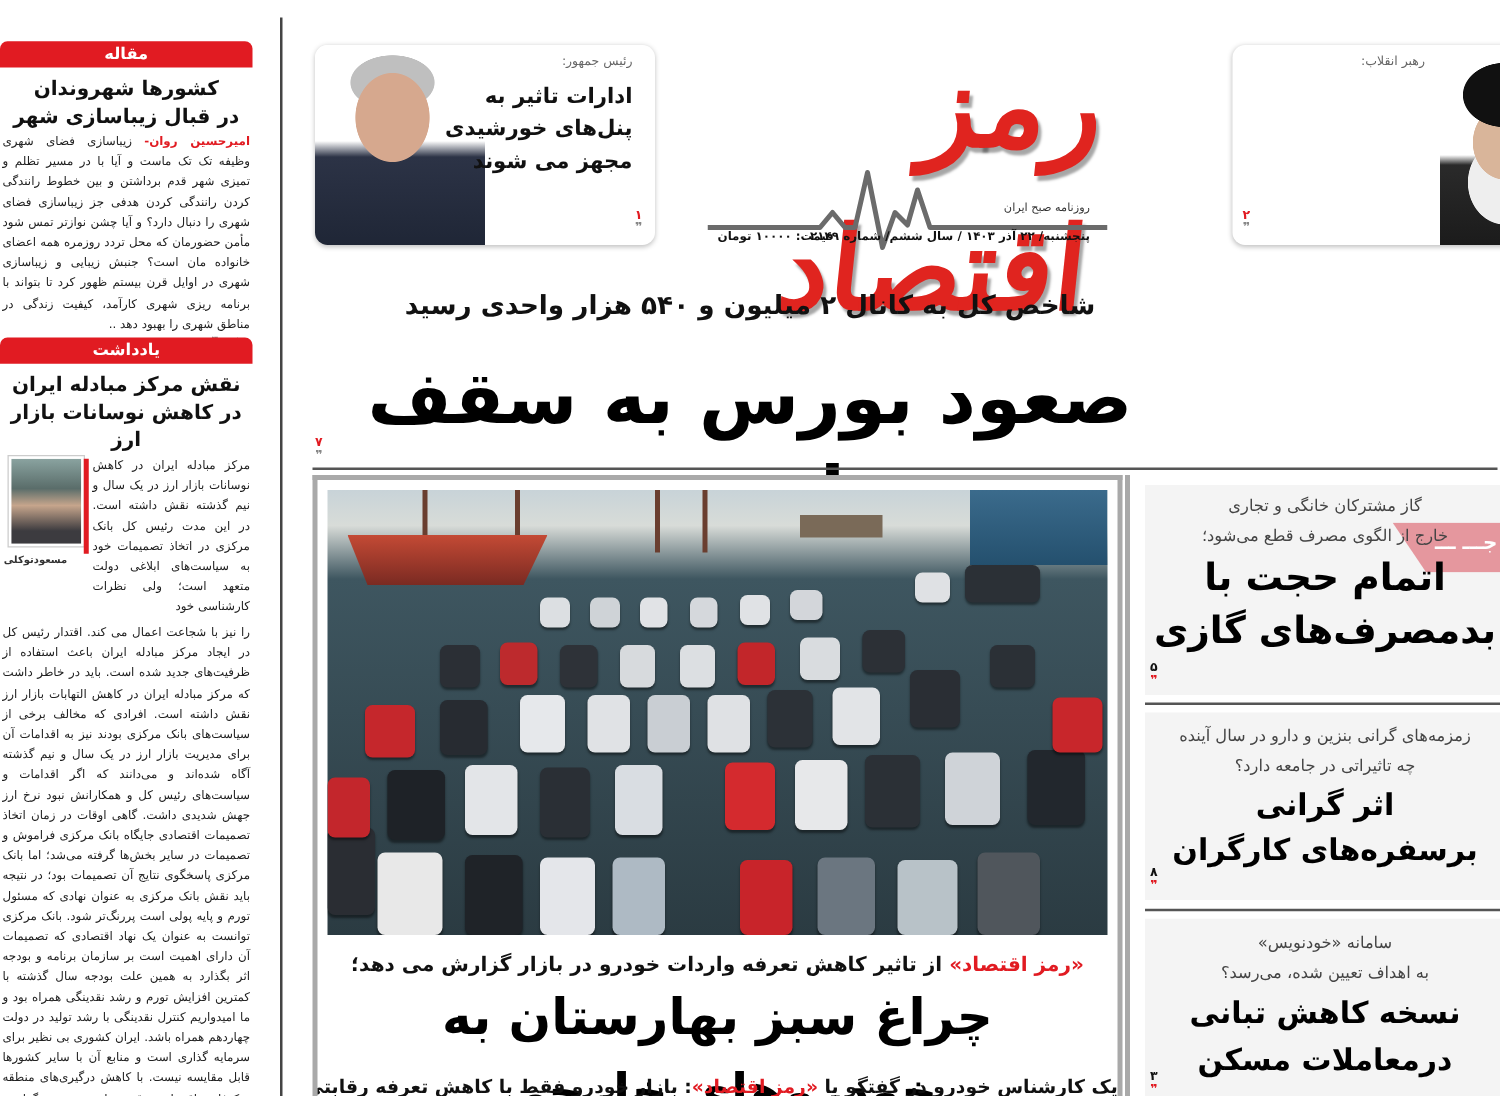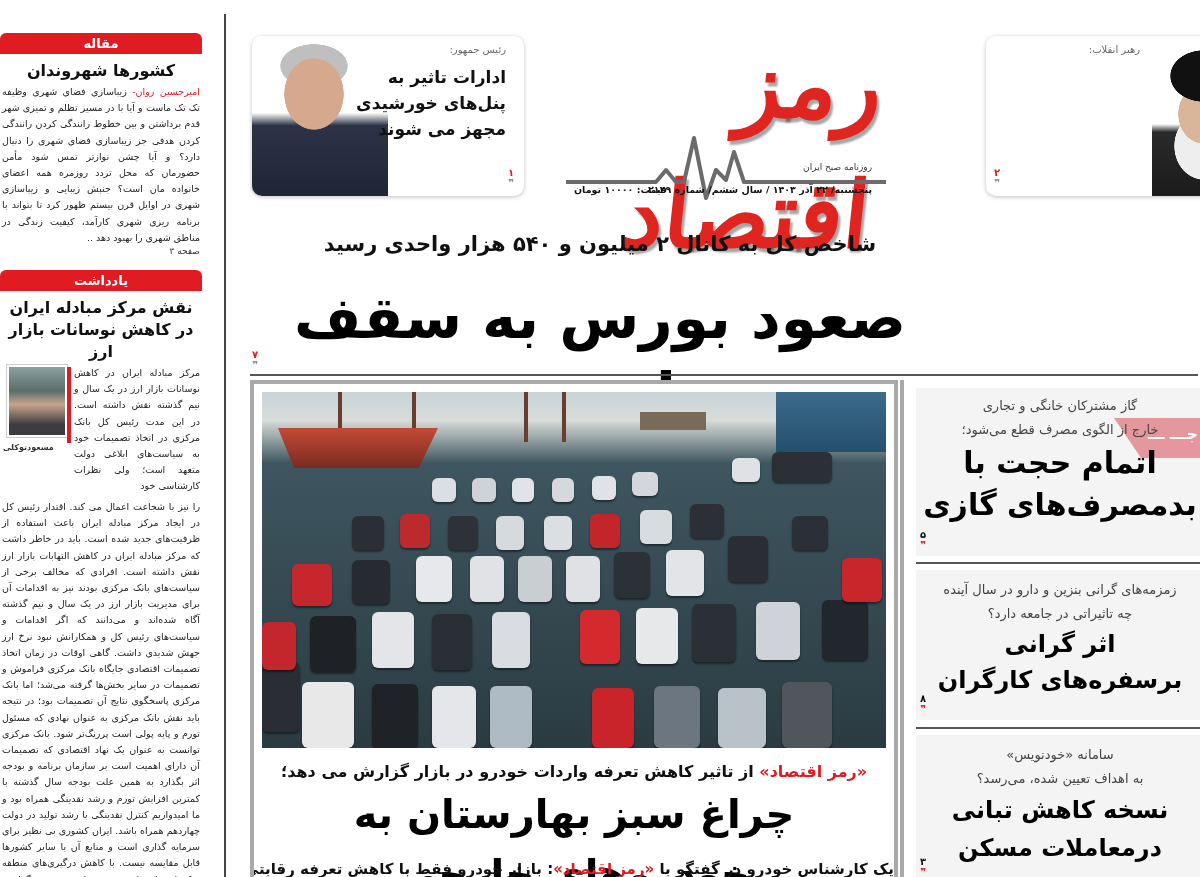--- a/index.html
+++ b/index.html
@@ -10,21 +10,21 @@
   .side-col { position: absolute; left: 0; top: 0; width: 204px; height: 877px; padding-left: 12px; }
   .col-divider { position: absolute; left: 224px; top: 14px; width: 1.5px; height: 863px; background: #444; }
 
   .section-tab {
     background: #e11b22; color: #fff; text-align: center; font-weight: bold;
     font-size: 13px; height: 21px; line-height: 21px; border-radius: 6px 6px 0 0;
     letter-spacing: 0.5px;
   }
   .side-headline { font-weight: bold; font-size: 16px; line-height: 22px; text-align: center; margin: 6px 2px 2px; color: #111; }
   .side-body { font-size: 9.5px; line-height: 16.2px; text-align: justify; color: #222; padding: 0 2px; }
-  .author-red { color: #e11b22; font-weight: normal; }
+  .author-red { color: #e11b22; font-weight: bold; }
   .page-ref { font-size: 9px; color: #333; padding: 0 2px; }
 
   .opinion-wrap { position: relative; }
   .author-box {
     position: absolute; left: 3px; top: 0; width: 64px; height: 102px;
   }
   .author-photo {
     width: 60px; height: 72px; border: 2px solid #fff; outline: 1px solid #ccc;
     background: linear-gradient(180deg,#8aa3a0 0%,#5a6d6a 35%,#c6a58c 55%,#3c3b3f 85%);
     position: relative;
@@ -116,20 +116,21 @@
   }
 </style>
 </head>
 <body>
 
 <div class="side-col">
   <div style="position:absolute; left:0; top:33px; width:202px;">
     <div class="section-tab">مقاله</div>
     <div class="side-headline">
       <div>کشورها شهروندان</div>
+      <div>در قبال زیباسازی شهر</div>
     </div>
     <p class="side-body">
       <span class="author-red">امیرحسین روان-</span>
       <span>زیباسازی فضای شهری وظیفه تک تک ماست و آیا با در مسیر تظلم و تمیزی شهر قدم برداشتن و بین خطوط رانندگی کردن رانندگی کردن هدفی جز زیباسازی فضای شهری را دنبال دارد؟ و آیا چشن نوازتر تمس شود مأمن حضورمان که محل تردد روزمره همه اعضای خانواده مان است؟ جنبش زیبایی و زیباسازی شهری در اوایل قرن بیستم ظهور کرد تا بتواند با برنامه ریزی شهری کارآمد، کیفیت زندگی در مناطق شهری را بهبود دهد ..</span>
     </p>
     <div class="page-ref">صفحه ۳</div>
   </div>
 
   <div style="position:absolute; left:0; top:270px; width:202px;">
     <div class="section-tab">یادداشت</div>

